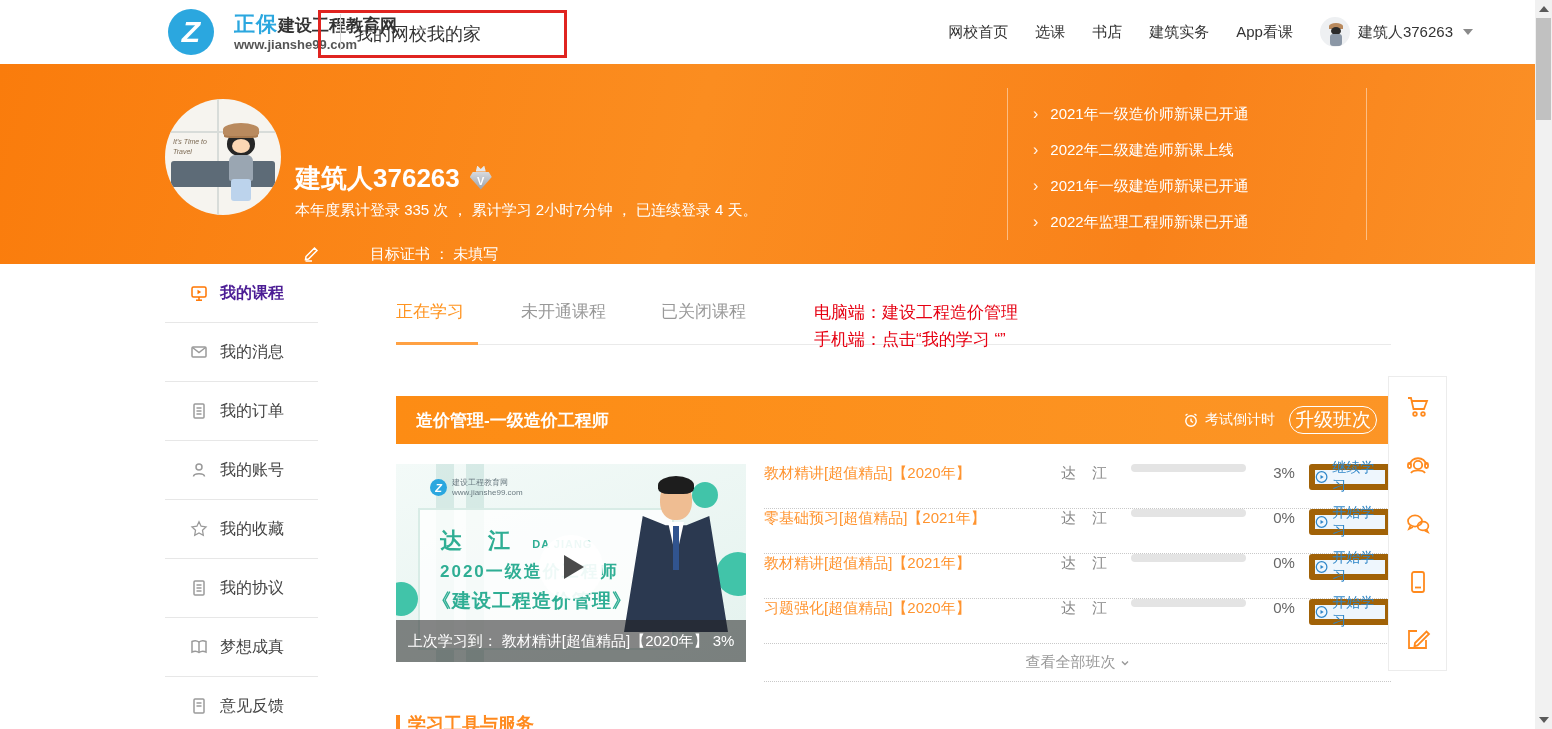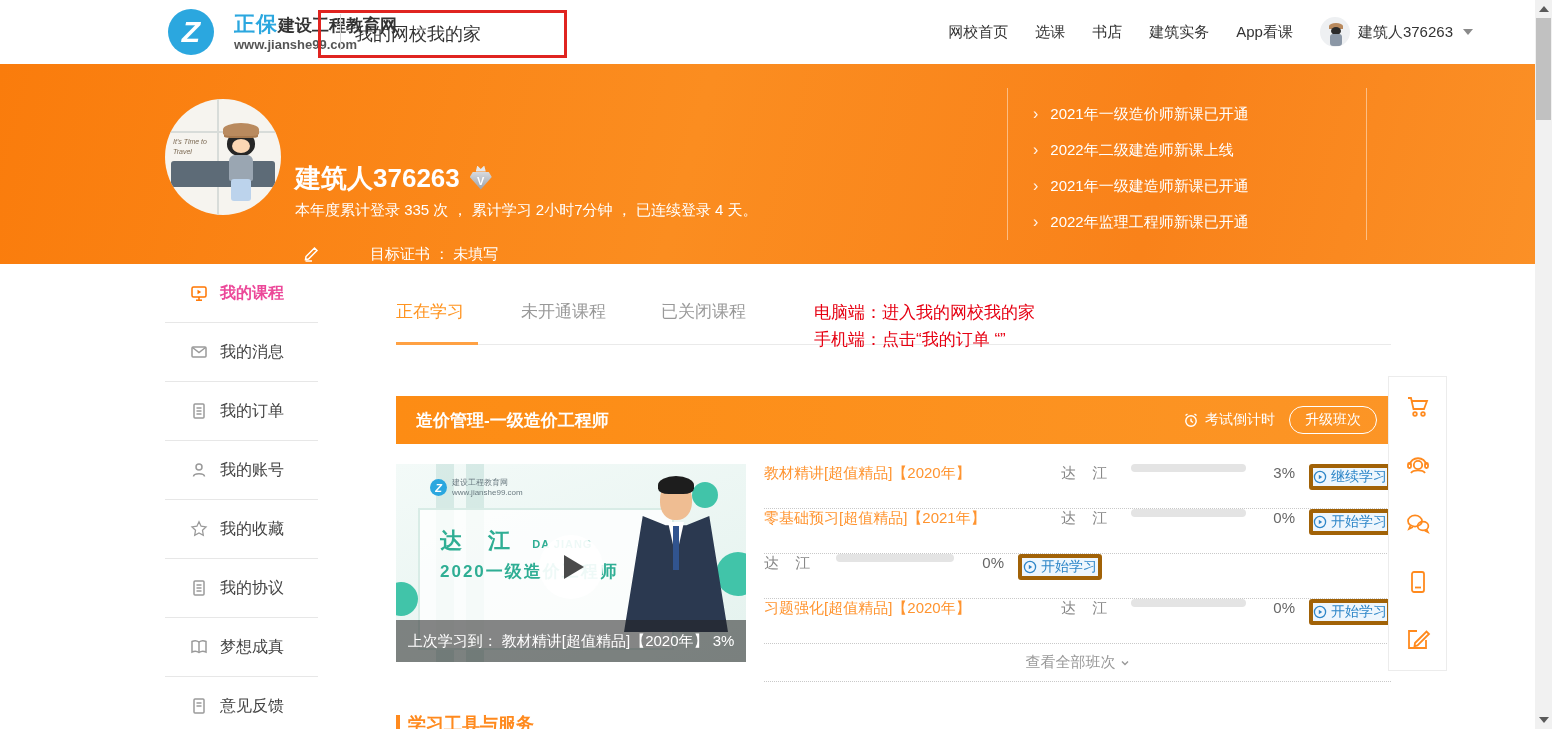--- a/index.html
+++ b/index.html
@@ -48,36 +48,36 @@
   .banner-edit { position:absolute; left:303px; top:180px; width:18px; height:18px; }
   .banner-target { position:absolute; left:370px; top:181px; font-size:15px; color:#fff; }
   .announce { position:absolute; left:1007px; top:24px; width:360px; height:152px; border-left:1px solid rgba(255,255,255,.45); border-right:1px solid rgba(255,255,255,.45); padding:8px 0 0 25px; }
   .announce-item { display:flex; align-items:center; gap:12px; height:36px; color:#fff; font-size:15px; cursor:pointer; }
   .announce-item .arrow { font-size:16px; color:rgba(255,255,255,.9); }
 
   
   .sidebar { position:absolute; left:165px; top:264px; width:153px; }
   .side-item { position:relative; height:59px; display:flex; align-items:center; gap:12px; padding-left:25px; font-size:16px; color:#444; cursor:pointer; border-bottom:1px solid #e7e7e7; }
   .side-item svg { flex:0 0 auto; stroke:#9a9a9a; }
-  .side-item.active { color:#ec4899; font-weight:bold;align-items:center; }
+  .side-item.active { color:#4c1d95; font-weight:bold;align-items:center; }
   .side-item.active svg { stroke:#ff7500; }
 
   
   .main { position:absolute; left:372px; top:264px; width:995px;margin-left:24px; }
   .tabs { position:relative; height:81px; border-bottom:1px solid #eaeaea; }
   .tab { position:absolute; top:36px; font-size:17px; color:#999; cursor:pointer; }
   .tab.active { color:#ff9420; }
   .tab-underline { position:absolute; left:0; top:78px; width:82px; height:3px; background:#ffa143; }
   .annotation { position:absolute; left:418px; top:35px; font-size:17px; color:#e60012; line-height:27px; white-space:nowrap; }
 
   .course-card { position:relative; margin-top:51px; }
   .card-head { position:relative; height:48px; background:linear-gradient(90deg,#fd8c14,#fc9526); display:flex; align-items:center; padding:0 14px 0 20px; }
   .card-title { font-size:17px; font-weight:bold; color:#fff; flex:1; }
   .countdown { display:flex; align-items:center; gap:6px; color:#fff; font-size:14px; cursor:pointer; }
-  .upgrade-btn { margin-left:14px; width:88px; height:28px; border:1px solid #fff; border-radius:14px; color:#fff; font-size:14px; display:flex; align-items:center; justify-content:center; cursor:pointer; background:transparent; }
+  .upgrade-btn { margin-left:14px; width:88px; height:28px; border:1px solid #fff; border-radius:14px; color:#fff; font-size:19px; display:flex; align-items:center; justify-content:center; cursor:pointer; background:transparent; }
 
   
   .video { position:absolute; left:0; top:68px; width:350px; height:198px; background:linear-gradient(160deg,#f3faf8,#e4f2ee); overflow:hidden; cursor:pointer; }
   .v-circle { position:absolute; border-radius:50%; background:#41c4a9; }
   .v-stripe { position:absolute; top:0; width:18px; height:198px; background:rgba(137,190,178,.25); }
   .v-panel { position:absolute; left:22px; top:44px; width:256px; height:142px; background:rgba(255,255,255,.78); border:2px solid #d8ece6; }
   .v-logo { position:absolute; left:34px; top:14px; display:flex; align-items:center; gap:5px; }
   .v-logo-mark { width:17px; height:17px; border-radius:50%; background:#2ba7df; color:#fff; font-size:11px; font-weight:bold; font-style:italic; display:flex; align-items:center; justify-content:center; }
   .v-logo-txt { font-size:8px; color:#6a7a80; line-height:1.2; }
   .v-teacher { position:absolute; left:44px; top:62px; font-size:22px; font-weight:bold; color:#2fae94; letter-spacing:10px; }
@@ -95,21 +95,21 @@
   .v-caption { position:absolute; left:0; bottom:0; width:100%; height:42px; background:rgba(35,35,35,.55); color:#fff; font-size:15px; display:flex; align-items:center; justify-content:center; white-space:nowrap; }
 
   
   .rows { position:absolute; left:368px; top:68px; width:627px; }
   .crow { position:relative; height:45px; display:flex; align-items:flex-start; border-bottom:1px dotted #c9c9c9; }
   .crow-title { width:305px; font-size:15px; color:#ff9430; cursor:pointer; white-space:nowrap; overflow:hidden; }
   .crow-teacher { width:72px; font-size:15px; color:#888; letter-spacing:6px; }
   .crow-bar { width:118px; height:8px; border-radius:4px; background:#e4e4e4; overflow:hidden; margin-right:12px; }
   .crow-fill { height:8px; border-radius:4px; background:#ff8a1e; width:0; }
   .crow-pct { width:38px; font-size:15px; color:#666; text-align:right; margin-right:14px; }
-  .crow-btn { width:84px; height:26px; background:#eef6fd; border:4px solid #a16207; border-radius:3px; color:#2e86c8; font-size:14px; display:flex; align-items:center; justify-content:center; gap:4px; cursor:pointer; }
+  .crow-btn { width:84px; height:26px; background:#eef6fd; border:6px solid #a16207; border-radius:3px; color:#2e86c8; font-size:14px; display:flex; align-items:center; justify-content:center; gap:4px; cursor:pointer; }
   .view-all { height:38px; display:flex; align-items:center; justify-content:center; gap:4px; font-size:15px; color:#999; border-bottom:1px dotted #c9c9c9; cursor:pointer; }
 
   .section-title { position:absolute; left:0; top:448px; display:flex; align-items:center; gap:8px; font-size:18px; font-weight:bold; color:#ff8a1e; }
   .section-title .bar { width:4px; height:18px; background:#ff8a1e; }
 
   
   .float-bar { position:absolute; left:1388px; top:376px; width:59px; height:295px; background:#fff; border:1px solid #ececec; display:flex; flex-direction:column; align-items:center; justify-content:space-between; padding:16px 0; }
   .float-icon { width:28px; height:28px; cursor:pointer; }
   .float-icon svg { stroke:#ff8a1e; }
 
@@ -268,22 +268,22 @@
     </div>
   </div>
 
   <div class="main">
     <div class="tabs">
       <span class="tab active" style="left:0">正在学习</span>
       <span class="tab" style="left:125px">未开通课程</span>
       <span class="tab" style="left:265px">已关闭课程</span>
       <div class="tab-underline"></div>
       <div class="annotation">
-        <div>电脑端：进入我的网校我的家</div>
-        <div>手机端：点击“我的订单 “”</div>
+        <div>电脑端：建设工程造价管理</div>
+        <div>手机端：点击“我的学习 “”</div>
       </div>
     </div>
 
     <div class="course-card">
       <div class="card-head">
         <span class="card-title">造价管理-一级造价工程师</span>
         <span class="countdown">
           <svg width="16" height="16" viewBox="0 0 16 16" fill="none" stroke="#fff" stroke-width="1.4">
               <circle cx="8" cy="9" r="5.2"></circle>
               <path d="M8 6.5 L8 9 L10 10.5"></path>
@@ -301,20 +301,21 @@
         <div class="v-circle" style="right:28px;top:18px;width:26px;height:26px"></div>
         <div class="v-circle" style="right:-14px;top:88px;width:44px;height:44px"></div>
         <div class="v-circle" style="left:-12px;top:118px;width:34px;height:34px"></div>
         <div class="v-panel"></div>
         <div class="v-logo">
           <div class="v-logo-mark">Z</div>
           <div class="v-logo-txt"><span>建设工程教育网</span><br><span>www.jianshe99.com</span></div>
         </div>
         <div class="v-teacher"><span>达 江</span> <span class="v-teacher-en">DA JIANG</span></div>
         <div class="v-line1">2020一级造价工程师</div>
+        <div class="v-line2">《建设工程造价管理》</div>
         <div class="v-man">
           <div class="v-suit"></div>
             <div class="v-shirt"></div>
             <div class="v-tie"></div>
           <div class="v-head"></div>
             <div class="v-hair"></div>
         </div>
         <div class="v-play"></div>
         <div class="v-caption">上次学习到： 教材精讲[超值精品]【2020年】 3%</div>
       </div>
@@ -340,20 +341,21 @@
           <span class="crow-pct">0%</span>
           <span class="crow-btn">
             <svg width="14" height="14" viewBox="0 0 14 14" fill="none" stroke="#2e86c8" stroke-width="1.3">
                 <circle cx="7" cy="7" r="5.6"></circle>
                 <path d="M5.8 4.8 L9.2 7 L5.8 9.2 Z" fill="#2e86c8" stroke="none"></path>
               </svg>
             <span>开始学习</span>
           </span>
         </div>
         <div class="crow">
+          <span class="crow-title">教材精讲[超值精品]【2021年】</span>
           <span class="crow-teacher">达 江</span>
           <span class="crow-bar"><span class="crow-fill" style="width: 0%;"></span></span>
           <span class="crow-pct">0%</span>
           <span class="crow-btn">
             <svg width="14" height="14" viewBox="0 0 14 14" fill="none" stroke="#2e86c8" stroke-width="1.3">
                 <circle cx="7" cy="7" r="5.6"></circle>
                 <path d="M5.8 4.8 L9.2 7 L5.8 9.2 Z" fill="#2e86c8" stroke="none"></path>
               </svg>
             <span>开始学习</span>
           </span>

